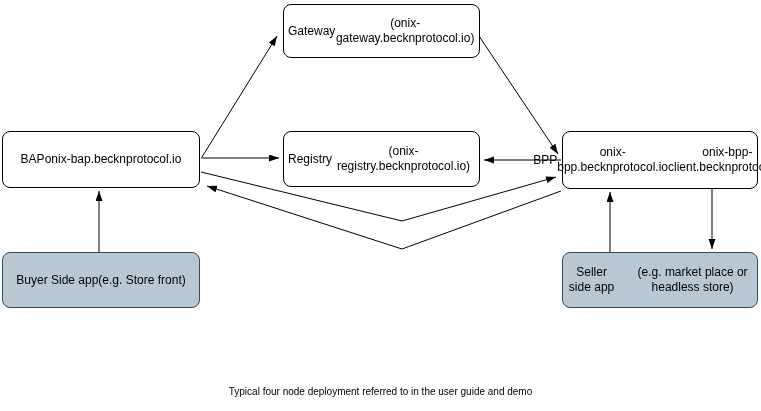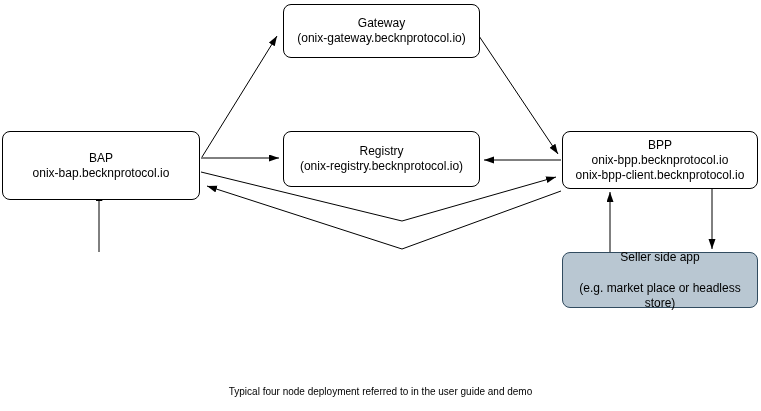--- a/index.html
+++ b/index.html
@@ -16,34 +16,33 @@
     color: #000000;
     overflow: hidden;
   }
   .node {
     position: absolute;
     box-sizing: border-box;
     border: 1px solid var(--node-border, #000000);
     border-radius: 8px;
     background: var(--node-fill, #ffffff);
     display: flex;
-    flex-direction: column;
     align-items: center;
     justify-content: center;
     text-align: center;
     font-size: 12px;
     line-height: 15px;
     padding: 2px 4px;
   }
   .node.app {
     background: var(--app-fill, #b9c7d2);
     border-color: var(--app-border, #314b5f);
   }
   #node-gateway  { left: 283px; top: 4px;   width: 197px; height: 54px; }
-  #node-bap      { left: 2px;   top: 131px; width: 198px; height: 69px; }
+  #node-bap      { left: 2px;   top: 131px; width: 198px; height: 57px; }
   #node-registry { left: 283px; top: 131px; width: 197px; height: 56px; }
   #node-bpp      { left: 562px; top: 131px; width: 196px; height: 58px; }
   #node-buyer    { left: 2px;   top: 252px; width: 198px; height: 56px; }
   #node-seller   { left: 562px; top: 252px; width: 196px; height: 56px; gap: 16px; }
   #edges {
     position: absolute;
     left: 0; top: 0;
     width: 761px;
     height: 411px;
     pointer-events: none;
@@ -98,20 +97,24 @@
     <div>BPP</div>
     <div>onix-bpp.becknprotocol.io</div>
     <div>onix-bpp-client.becknprotocol.io</div>
   </div>
 
   <div class="node" id="node-registry">
     <div>Registry</div>
     <div>(onix-registry.becknprotocol.io)</div>
   </div>
 
+  <div class="node app" id="node-buyer">
+    <div>Buyer Side app</div>
+    <div>(e.g. Store front)</div>
+  </div>
 
   <div class="node app" id="node-seller">
     <div>Seller side app</div>
     <div>(e.g. market place or headless store)</div>
   </div>
 
   <div id="caption">Typical four node deployment referred to in the user guide and demo</div>
 
 </div>
 

